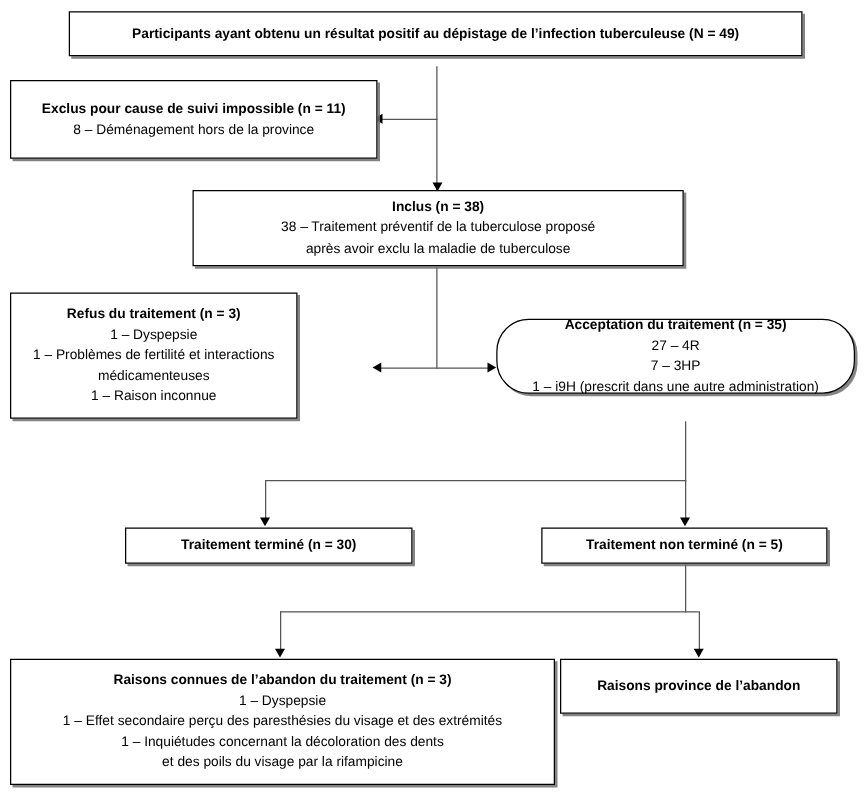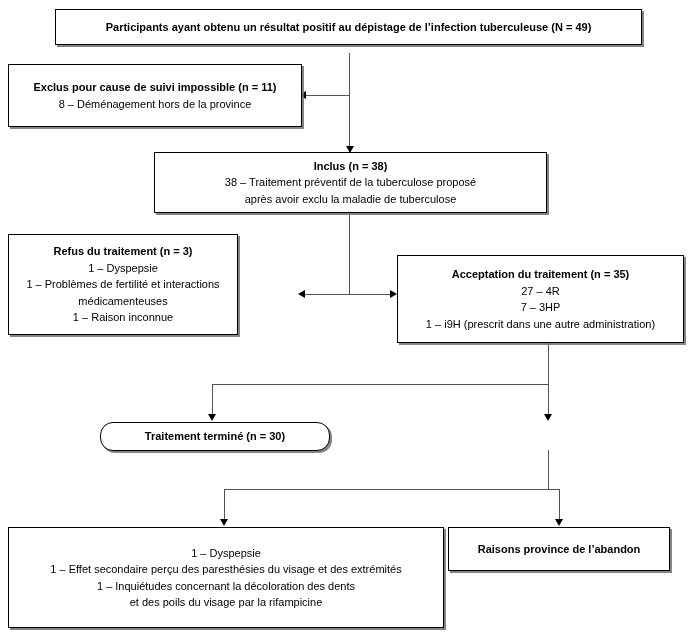--- a/index.html
+++ b/index.html
@@ -120,33 +120,37 @@
   </div>
 
   <div class="box shadow" style="left:8px; top:234px; width:230px; height:101px;">
     <span class="ln b">Refus du traitement (n = 3)</span>
     <span class="ln">1 – Dyspepsie</span>
     <span class="ln">1 – Problèmes de fertilité et interactions</span>
     <span class="ln">médicamenteuses</span>
     <span class="ln">1 – Raison inconnue</span>
   </div>
 
-  <div class="box shadow" style="left:397px; top:255px; width:287px; height:88px;">
+  <div class="box shadow" style="left:397px; top:255px; width:287px; height:60px;border-radius:26px;">
     <span class="ln b">Acceptation du traitement (n = 35)</span>
     <span class="ln">27 – 4R</span>
     <span class="ln">7 – 3HP</span>
     <span class="ln">1 – i9H (prescrit dans une autre administration)</span>
   </div>
 
-  <div class="box shadow" style="left:100px; top:422px; width:230px; height:29px;border-radius:13px;">
+  <div class="box shadow" style="left:100px; top:422px; width:230px; height:29px;">
     <span class="ln b">Traitement terminé (n = 30)</span>
   </div>
 
+  <div class="box shadow" style="left:433px; top:422px; width:229px; height:29px;">
+    <span class="ln b">Traitement non terminé (n = 5)</span>
+  </div>
 
   <div class="box shadow" style="left:8px; top:527px; width:436px; height:101px;">
+    <span class="ln b">Raisons connues de l’abandon du traitement (n = 3)</span>
     <span class="ln">1 – Dyspepsie</span>
     <span class="ln">1 – Effet secondaire perçu des paresthésies du visage et des extrémités</span>
     <span class="ln">1 – Inquiétudes concernant la décoloration des dents</span>
     <span class="ln">et des poils du visage par la rifampicine</span>
   </div>
 
   <div class="box shadow" style="left:448px; top:527px; width:222px; height:44px;">
     <span class="ln b">Raisons province de l’abandon</span>
   </div>
 

